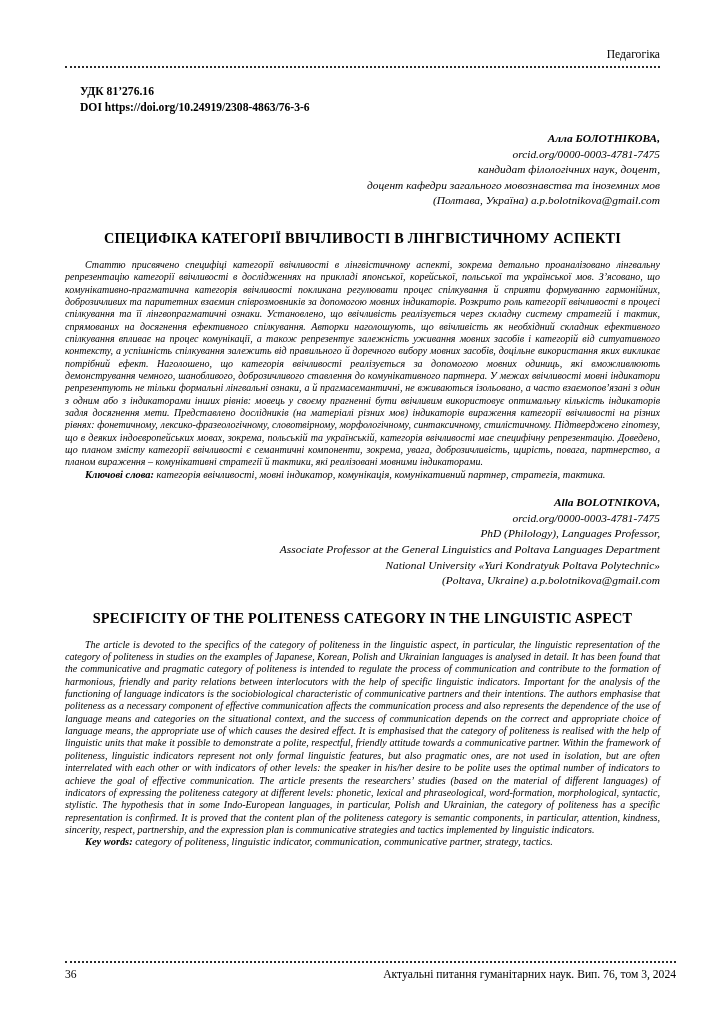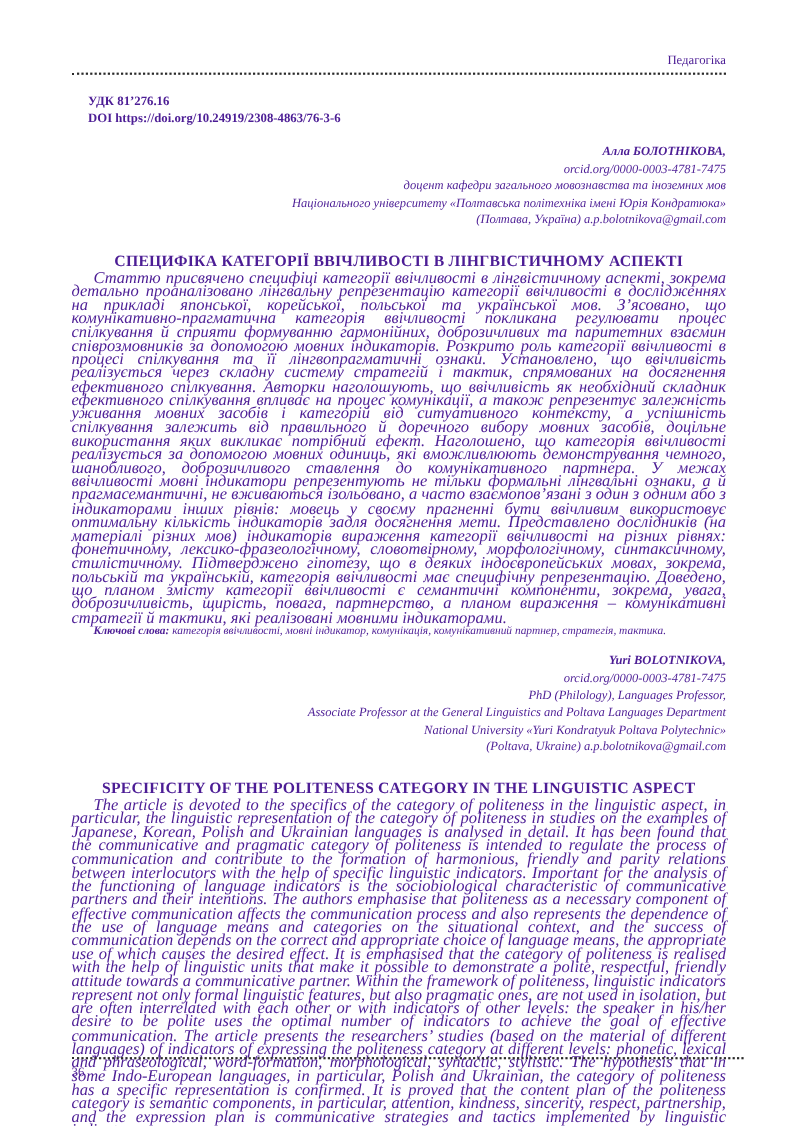--- a/index.html
+++ b/index.html
@@ -2,21 +2,21 @@
 <html lang="uk"><head>
 <meta charset="utf-8">
 <style>
   html, body { margin: 0; padding: 0; background: #e8e8e8; }
   .page {
     position: relative;
     width: 724px;
     height: 1024px;
     margin: 0 auto;
     background: #ffffff;
-    color: #4c1d95;
+    color: #000000;
     font-family: "Liberation Serif", "DejaVu Serif", serif;
     box-sizing: border-box;
     padding: 48px 64px 0 65px;
     overflow: hidden;
   }
   .running-head { text-align: right; font-size: 11.6px; line-height: 14px; }
   .dotted-rule { border-bottom: 2px dotted #2a2a2a; height: 0; margin-top: 4px; }
   .meta { margin-top: 16px; font-weight: bold; font-size: 11.6px; line-height: 15.5px; margin-left: 15px; }
   .author-block {
     margin-top: 16px;
@@ -28,24 +28,24 @@
   .author-name { font-weight: bold; text-align: right; }
   .article-title {
     margin: 20px 0 0 0;
     text-align: center;
     font-weight: bold;
     font-size: 14.3px;
     line-height: 18px;
     letter-spacing: 0.2px;
   }
   .abstract {
-    margin: 0 0 0 0;
+    margin: 12px 0 0 0;
     text-align: justify;
     font-style: italic;
-    font-size: 15px;
+    font-size: 10px;
     line-height: 12.35px;
     text-indent: 20px;
   }
   .keywords {
     margin: 0;
     text-align: justify;
     font-style: italic;
     font-size: 10.4px;
     line-height: 12.35px;
     text-indent: 20px;
@@ -78,46 +78,47 @@
   <div class="dotted-rule"></div>
 
   <div class="meta">
     <div>УДК 81’276.16</div>
     <div>DOI https://doi.org/10.24919/2308-4863/76-3-6</div>
   </div>
 
   <div class="author-block">
     <div class="author-name">Алла БОЛОТНІКОВА,</div>
     <div>orcid.org/0000-0003-4781-7475</div>
+    <div>кандидат філологічних наук, доцент,</div>
     <div>доцент кафедри загального мовознавства та іноземних мов</div>
-    <div>Національного університету «Полтавська політехніка імені Юрія Кондратюка»</div>
     <div>(Полтава, Україна) a.p.bolotnikova@gmail.com</div>
   </div>
 
   <h1 class="article-title">СПЕЦИФІКА КАТЕГОРІЇ ВВІЧЛИВОСТІ В ЛІНГВІСТИЧНОМУ АСПЕКТІ</h1>
 
   <p class="abstract">Статтю присвячено специфіці категорії ввічливості в лінгвістичному аспекті, зокрема детально проаналізовано лінгвальну репрезентацію категорії ввічливості в дослідженнях на прикладі японської, корейської, польської та української мов. З’ясовано, що комунікативно-прагматична категорія ввічливості покликана регулювати процес спілкування й сприяти формуванню гармонійних, доброзичливих та паритетних взаємин співрозмовників за допомогою мовних індикаторів. Розкрито роль категорії ввічливості в процесі спілкування та її лінгвопрагматичні ознаки. Установлено, що ввічливість реалізується через складну систему стратегій і тактик, спрямованих на досягнення ефективного спілкування. Авторки наголошують, що ввічливість як необхідний складник ефективного спілкування впливає на процес комунікації, а також репрезентує залежність уживання мовних засобів і категорій від ситуативного контексту, а успішність спілкування залежить від правильного й доречного вибору мовних засобів, доцільне використання яких викликає потрібний ефект. Наголошено, що категорія ввічливості реалізується за допомогою мовних одиниць, які вможливлюють демонстрування чемного, шанобливого, доброзичливого ставлення до комунікативного партнера. У межах ввічливості мовні індикатори репрезентують не тільки формальні лінгвальні ознаки, а й прагмасемантичні, не вживаються ізольовано, а часто взаємопов’язані з один з одним або з індикаторами інших рівнів: мовець у своєму прагненні бути ввічливим використовує оптимальну кількість індикаторів задля досягнення мети. Представлено дослідників (на матеріалі різних мов) індикаторів вираження категорії ввічливості на різних рівнях: фонетичному, лексико-фразеологічному, словотвірному, морфологічному, синтаксичному, стилістичному. Підтверджено гіпотезу, що в деяких індоєвропейських мовах, зокрема, польській та українській, категорія ввічливості має специфічну репрезентацію. Доведено, що планом змісту категорії ввічливості є семантичні компоненти, зокрема, увага, доброзичливість, щирість, повага, партнерство, а планом вираження – комунікативні стратегії й тактики, які реалізовані мовними індикаторами.</p>
 
   <p class="keywords"><span class="kw-label">Ключові слова:</span><span> категорія ввічливості, мовні індикатор, комунікація, комунікативний партнер, стратегія, тактика.</span></p>
 
   <div class="author-block en">
-    <div class="author-name">Yuri BOLOTNIKOVA,</div>
+    <div class="author-name">Alla BOLOTNIKOVA,</div>
     <div>orcid.org/0000-0003-4781-7475</div>
     <div>PhD (Philology), Languages Professor,</div>
     <div>Associate Professor at the General Linguistics and Poltava Languages Department</div>
     <div>National University «Yuri Kondratyuk Poltava Polytechnic»</div>
     <div>(Poltava, Ukraine) a.p.bolotnikova@gmail.com</div>
   </div>
 
   <h1 class="article-title">SPECIFICITY OF THE POLITENESS CATEGORY IN THE LINGUISTIC ASPECT</h1>
 
   <p class="abstract">The article is devoted to the specifics of the category of politeness in the linguistic aspect, in particular, the linguistic representation of the category of politeness in studies on the examples of Japanese, Korean, Polish and Ukrainian languages is analysed in detail. It has been found that the communicative and pragmatic category of politeness is intended to regulate the process of communication and contribute to the formation of harmonious, friendly and parity relations between interlocutors with the help of specific linguistic indicators. Important for the analysis of the functioning of language indicators is the sociobiological characteristic of communicative partners and their intentions. The authors emphasise that politeness as a necessary component of effective communication affects the communication process and also represents the dependence of the use of language means and categories on the situational context, and the success of communication depends on the correct and appropriate choice of language means, the appropriate use of which causes the desired effect. It is emphasised that the category of politeness is realised with the help of linguistic units that make it possible to demonstrate a polite, respectful, friendly attitude towards a communicative partner. Within the framework of politeness, linguistic indicators represent not only formal linguistic features, but also pragmatic ones, are not used in isolation, but are often interrelated with each other or with indicators of other levels: the speaker in his/her desire to be polite uses the optimal number of indicators to achieve the goal of effective communication. The article presents the researchers’ studies (based on the material of different languages) of indicators of expressing the politeness category at different levels: phonetic, lexical and phraseological, word-formation, morphological, syntactic, stylistic. The hypothesis that in some Indo-European languages, in particular, Polish and Ukrainian, the category of politeness has a specific representation is confirmed. It is proved that the content plan of the politeness category is semantic components, in particular, attention, kindness, sincerity, respect, partnership, and the expression plan is communicative strategies and tactics implemented by linguistic indicators.</p>
 
   <p class="keywords"><span class="kw-label">Key words:</span><span> category of politeness, linguistic indicator, communication, communicative partner, strategy, tactics.</span></p>
 
   <div class="page-footer">
     <div class="dotted-rule"></div>
     <div class="footer-row">
       <span>36</span>
+      <span>Актуальні питання гуманітарних наук. Вип. 76, том 3, 2024</span>
     </div>
   </div>
 
 </div>
 
 </body></html>

